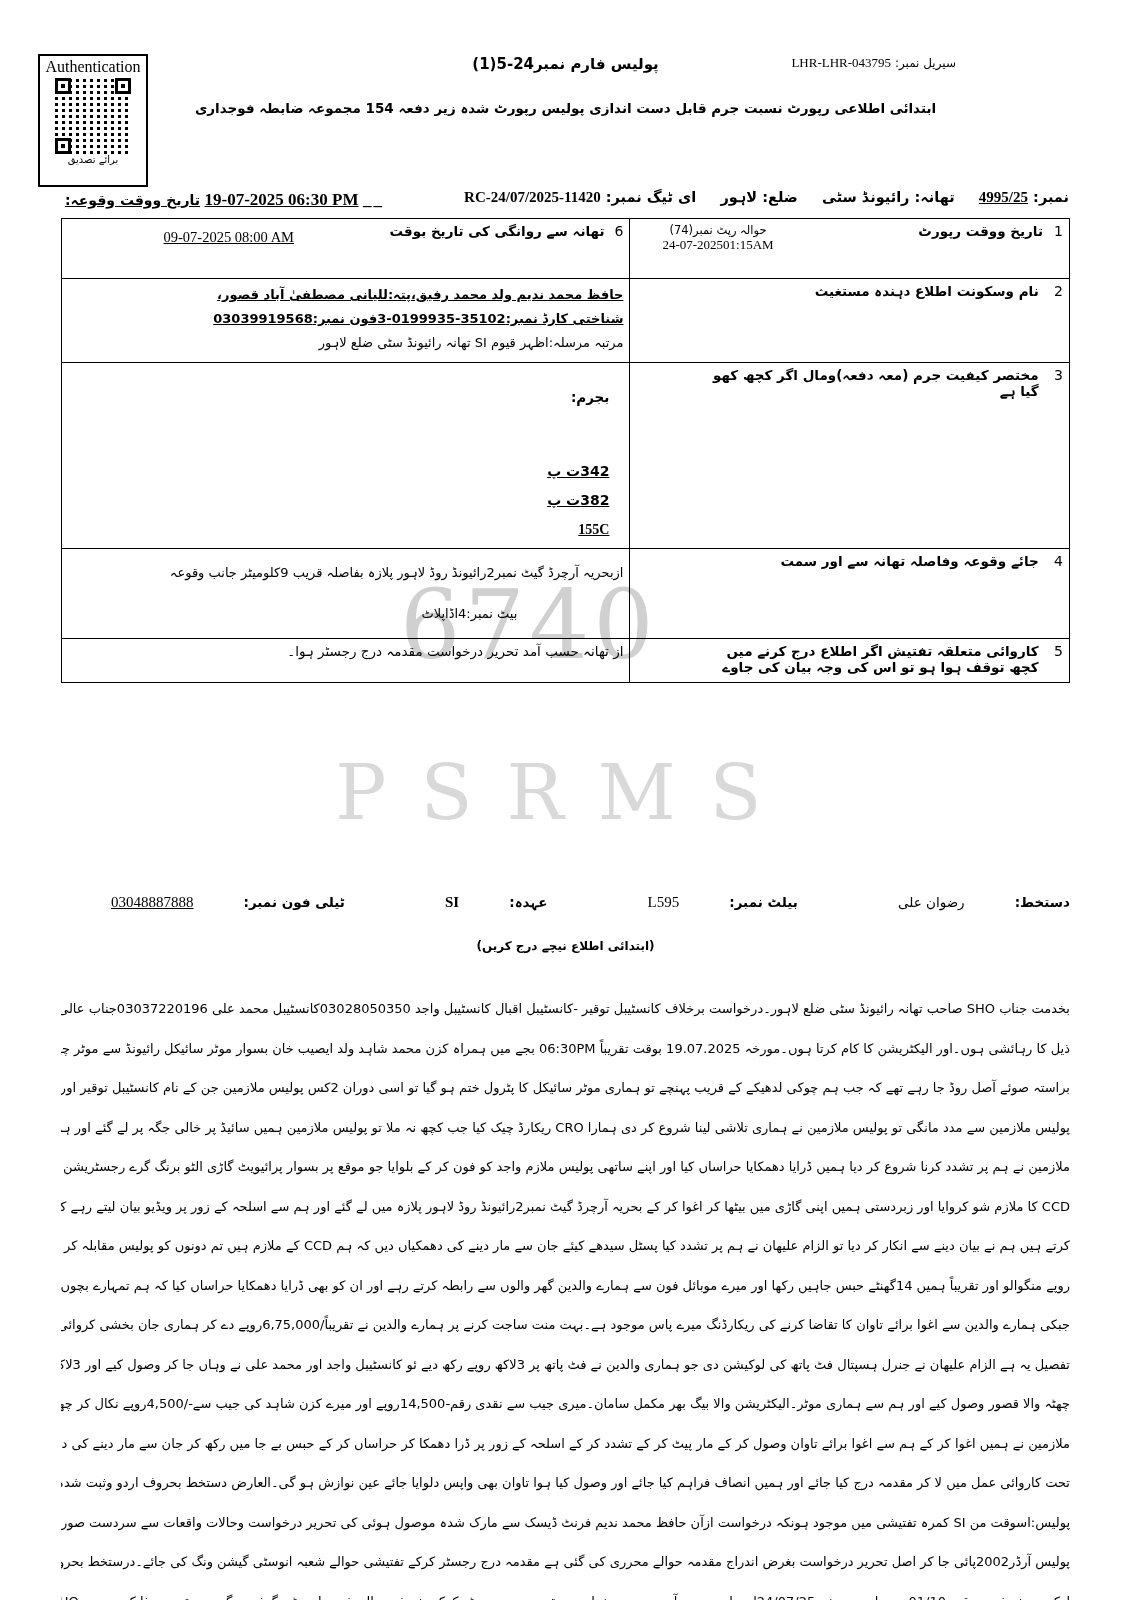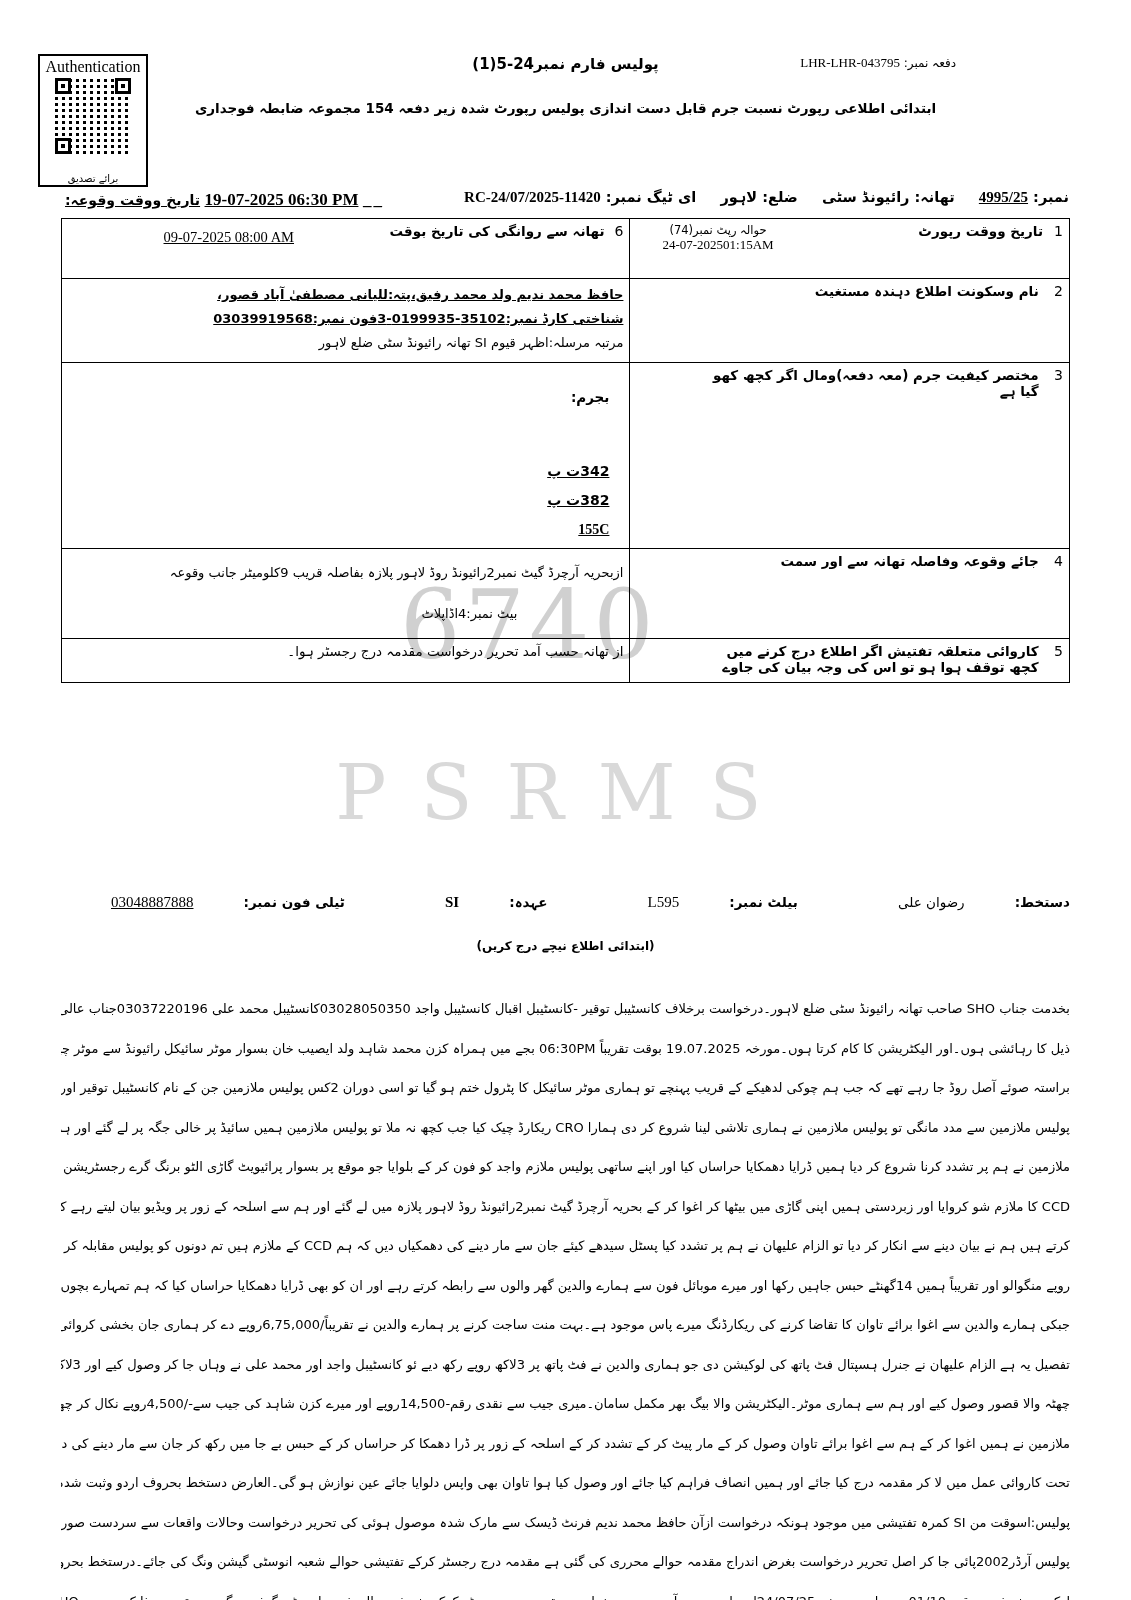--- a/index.html
+++ b/index.html
@@ -17,21 +17,21 @@
         repeating-linear-gradient(0deg,#000 0 3px,#fff 3px 6px),
         repeating-linear-gradient(90deg,#000 0 3px,#fff 3px 7px);
         background-blend-mode:screen; }
   .qr .f { position:absolute; width:16px; height:16px; border:3px solid #000; background:#fff; }
   .qr .f i { position:absolute; inset:3px; background:#000; display:block; }
   .qr .f.tl{ top:0; left:0; } .qr .f.tr{ top:0; right:0; } .qr .f.bl{ bottom:0; left:0; }
   .qr-auth { width:76px; height:76px; }
   .qr-cit { width:70px; height:70px; }
   .qr .logo { position:absolute; top:50%; left:50%; width:18px; height:18px; margin:-9px 0 0 -9px; border-radius:50%;
               background:linear-gradient(#c62828 45%, #fff 45% 55%, #283593 55%); border:1px solid #fff; }
-  .auth-cap { font-size:10px; margin-top:19px; }
+  .auth-cap { font-size:10px; margin-top:0; }
   .form-no { position:absolute; top:55px; left:0; width:100%; text-align:center; font-size:15px; font-weight:bold; }
   .form-desc { position:absolute; top:100px; left:0; width:100%; text-align:center; font-size:13.5px; font-weight:bold; }
   .serial { position:absolute; top:55px; right:175px; font-size:12px; }
   .serial .lat { font-size:13px; }
   .cit-box { position:absolute; top:54px; right:44px; width:132px; height:136px; border:2px solid #000; text-align:center; padding-top:3px; }
   .cit-title { font-family:"Liberation Serif", serif; font-size:16px; line-height:19px; }
   .cit-cap { font-size:8px; color:#333; margin-top:1px; white-space:nowrap; overflow:hidden; }
   .occ-line { position:absolute; top:190px; left:65px; font-size:14px; }
   .occ-line .lat { font-size:17px; font-weight:bold; }
   .dash { text-decoration:none; letter-spacing:2px; }
@@ -101,21 +101,21 @@
             <i></i>
           </span>
       </div>
       <div class="auth-cap">برائے تصدیق</div>
     </div>
 
     <div class="form-no">پولیس فارم نمبر24-5(1)</div>
     <div class="form-desc">ابتدائی اطلاعی رپورٹ نسبت جرم قابل دست اندازی پولیس رپورٹ شدہ زیر دفعہ 154 مجموعہ ضابطہ فوجداری</div>
 
     <div class="serial">
-      <span>دفعہ نمبر:</span>
+      <span>سیریل نمبر:</span>
       <span class="lat">LHR-LHR-043795</span>
     </div>
 
 
     <div class="occ-line">
       <span class="lat dash">__</span>
       <span class="lat u b">19-07-2025 06:30 PM</span>
       <span class="b u">تاریخ ووقت وقوعہ:</span>
     </div>
 

